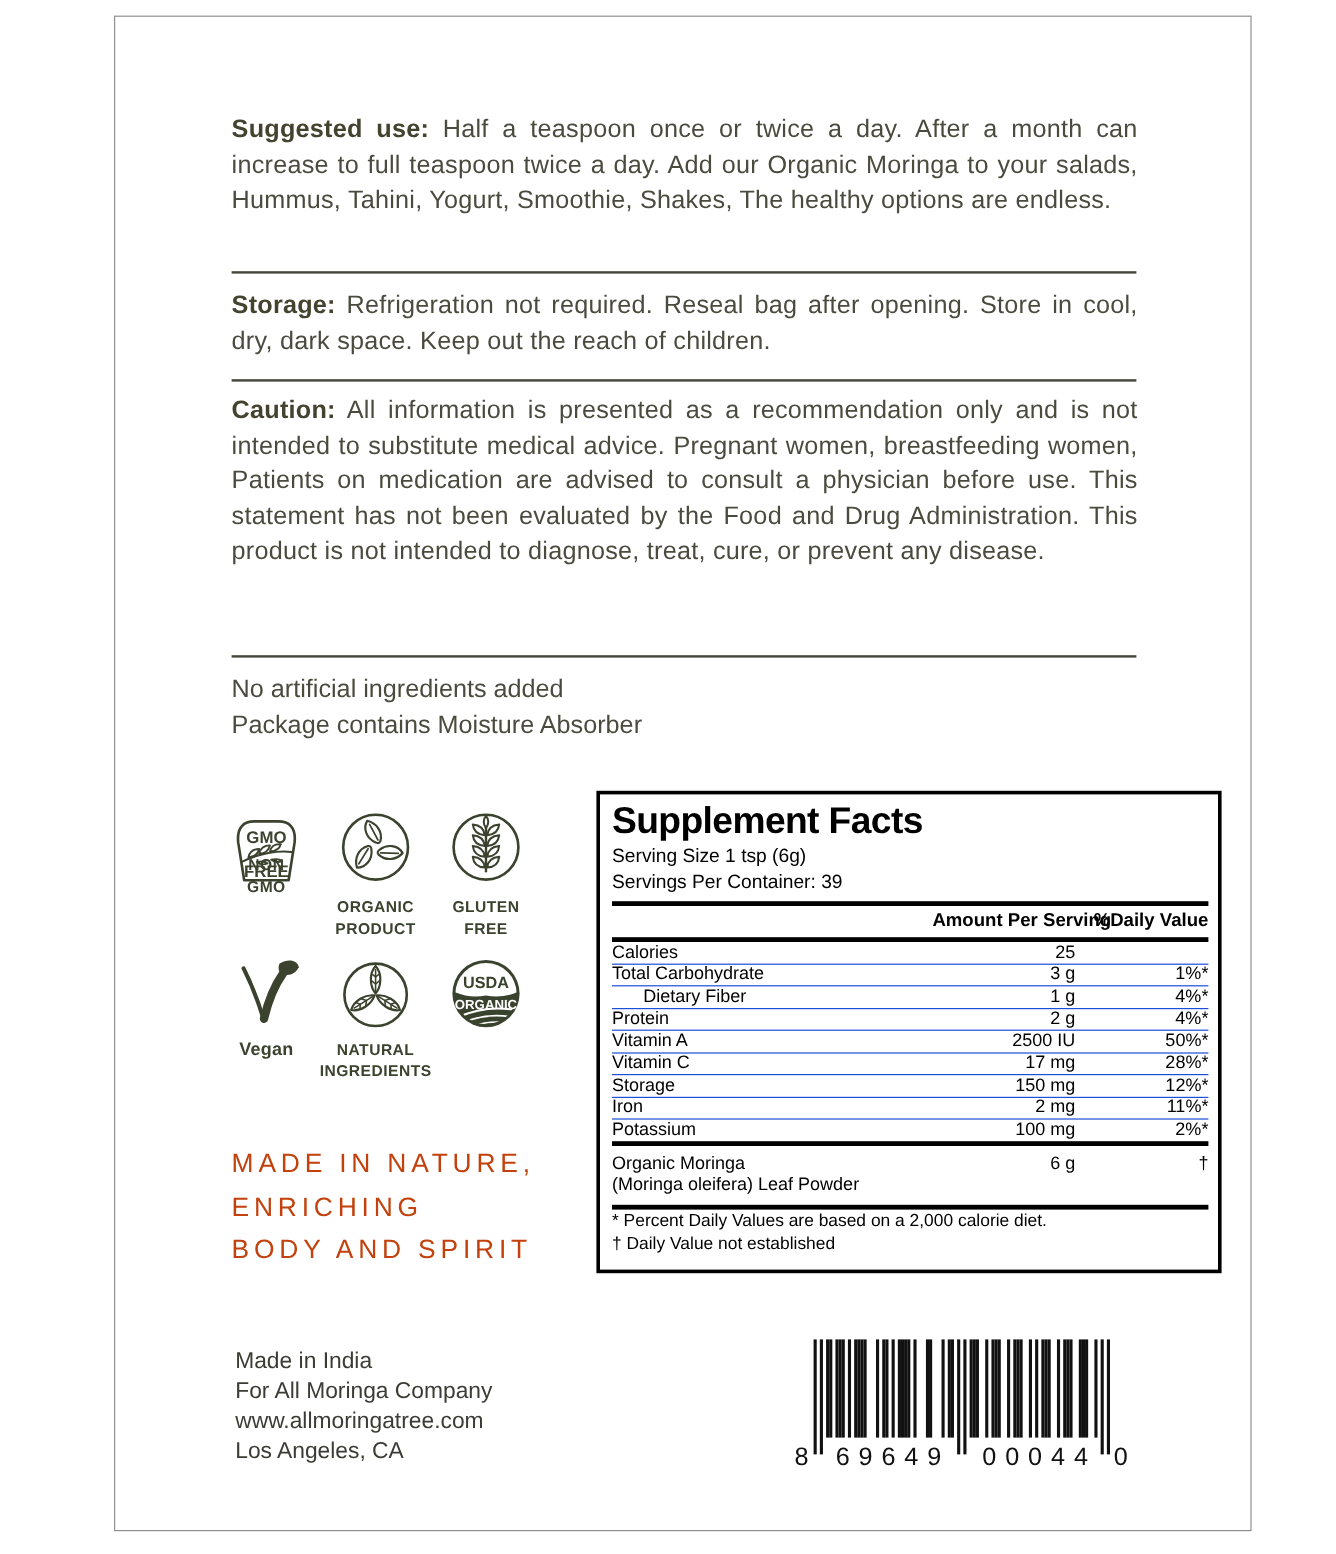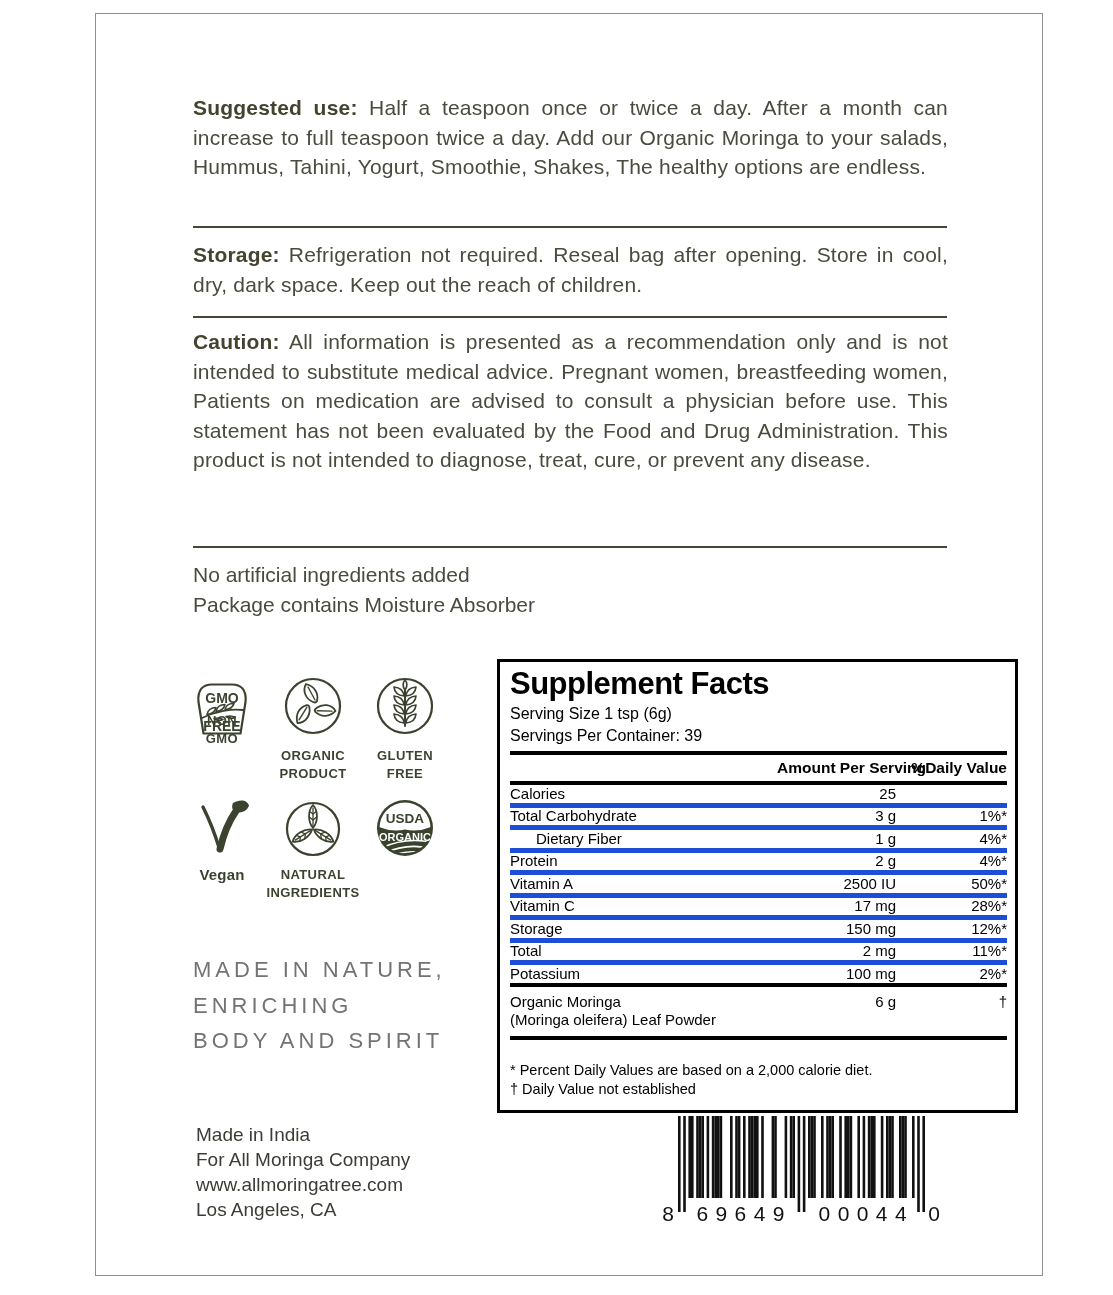--- a/index.html
+++ b/index.html
@@ -17,41 +17,41 @@
   .badge-icon{position:absolute;width:64px;height:64px;}
   .badge-icon svg{width:100%;height:100%;}
   .ic{stroke:#3b432f;fill:none;stroke-width:2.2;stroke-linecap:round;stroke-linejoin:round;}
   .icf{fill:#3b432f;stroke:none;}
   .ictxt{fill:#3b432f;font-family:"Liberation Sans",sans-serif;font-weight:700;}
   .badge-label{position:absolute;width:130px;text-align:center;font-size:13px;font-weight:700;
         letter-spacing:0.4px;line-height:17.5px;color:#3b432f;}
   .badge-label.mixed{font-size:15px;letter-spacing:0.2px;}
   
   .tagline{position:absolute;left:193px;top:952px;font-size:22px;letter-spacing:4px;
-        line-height:35.5px;color:#737373;}
+        line-height:35.5px;color:#c2410c;}
   
   .facts{position:absolute;left:497px;top:659px;width:521px;box-sizing:border-box;
         border:3px solid #000;background:#fff;padding:5px 8px 10px 10px;color:#000;}
   .facts-title{font-size:31px;font-weight:700;letter-spacing:-0.5px;line-height:34px;}
   .facts-serving{font-size:16px;line-height:19px;margin-top:3px;}
   .bar{height:4px;background:#000;}
   .bar.m1{margin:6px 0 0 0;}
   .f-head{display:grid;grid-template-columns:1fr 130px 100px;font-size:15.5px;font-weight:700;
         padding:4px 0 4px 0;align-items:end;}
   .f-head .h-amt{text-align:right;white-space:nowrap;}
   .f-head .h-dv{text-align:right;white-space:nowrap;}
   .f-row{display:grid;grid-template-columns:1fr 130px 100px;font-size:15px;line-height:16.5px;
         padding:0.5px 0;}
-  .f-row + .f-row{border-top:5px solid #1d4ed8;}
+  .f-row + .f-row{border-top:1px solid #1d4ed8;}
   .f-name.ind{padding-left:26px;}
   .f-amt{text-align:right;padding-right:11px;}
   .f-dv{text-align:right;}
   .f-ing{display:grid;grid-template-columns:1fr 130px 100px;font-size:15px;line-height:18px;
         padding:6px 0 7px 0;}
-  .f-foot{font-size:14.5px;line-height:19.5px;margin-top:21px;}
+  .f-foot{font-size:14.5px;line-height:19.5px;margin-top:1px;}
   
   .manufacturer{position:absolute;left:196px;top:1122px;font-size:19px;line-height:25px;color:#3c3c36;}
   
   .barcode{position:absolute;left:660px;top:1116px;}
 </style>
 </head>
 <body>
 
 <div class="page">
   <div class="label-border"></div>
@@ -214,21 +214,21 @@
           <div class="f-name">Vitamin C</div>
           <div class="f-amt">17 mg</div>
           <div class="f-dv">28%*</div>
         </div>
         <div class="f-row">
           <div class="f-name">Storage</div>
           <div class="f-amt">150 mg</div>
           <div class="f-dv">12%*</div>
         </div>
         <div class="f-row">
-          <div class="f-name">Total</div>
+          <div class="f-name">Iron</div>
           <div class="f-amt">2 mg</div>
           <div class="f-dv">11%*</div>
         </div>
         <div class="f-row">
           <div class="f-name">Potassium</div>
           <div class="f-amt">100 mg</div>
           <div class="f-dv">2%*</div>
         </div>
       </div>
     <div class="bar"></div>

